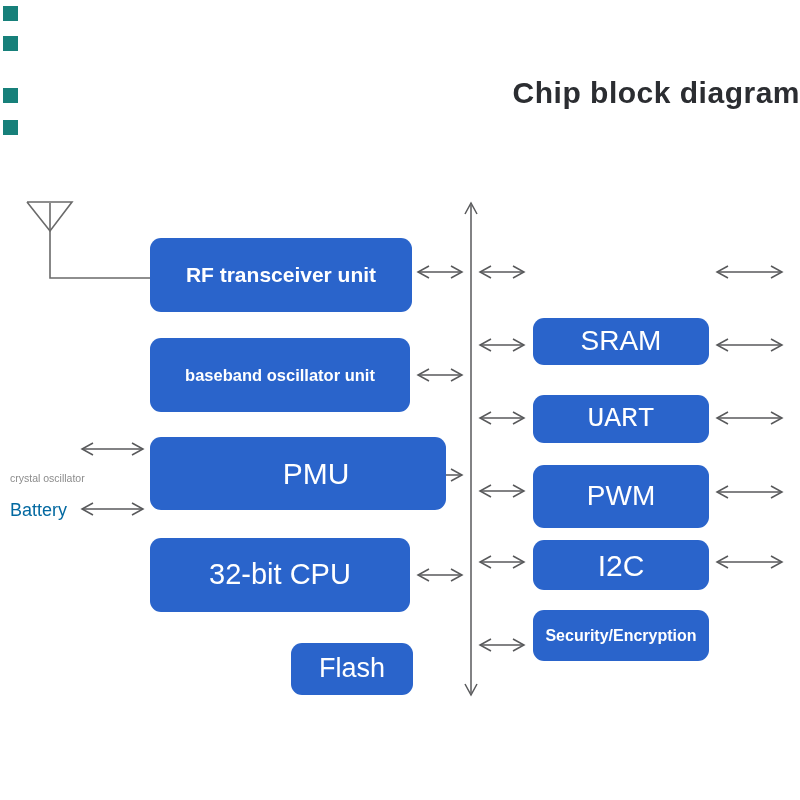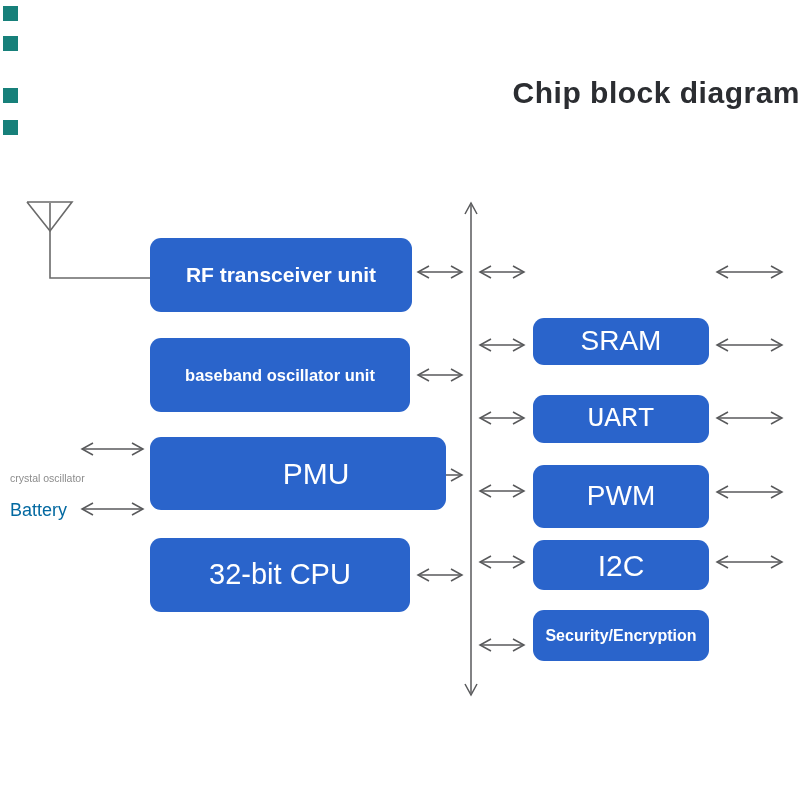--- a/index.html
+++ b/index.html
@@ -139,20 +139,21 @@
     </g>
   </svg>
 
   <div class="side-label lbl-small" style="left:10px;top:444px;margin-top:28px;">crystal oscillator</div>
   <div class="side-label lbl-battery" style="left:10px;top:500px;">Battery</div>
 
   <div class="box" style="left:150px;top:238px;width:262px;height:74px;font-size:21px;font-weight:700;">RF transceiver unit</div>
   <div class="box" style="left:150px;top:338px;width:260px;height:74px;font-size:16.5px;font-weight:700;">baseband oscillator unit</div>
   <div class="box" style="left:150px;top:437px;width:260px;height:73px;font-size:30px;padding-left:36px;">PMU</div>
   <div class="box" style="left:150px;top:538px;width:260px;height:74px;font-size:29px;">32-bit CPU</div>
+  <div class="box" style="left:291px;top:643px;width:122px;height:52px;font-size:27px;">Flash</div>
 
   <div class="box" style="left:533px;top:318px;width:176px;height:47px;font-size:28px;">SRAM</div>
   <div class="box" style="left:533px;top:395px;width:176px;height:48px;font-size:28px;font-family:Liberation Mono, monospace;">UART</div>
   <div class="box" style="left:533px;top:465px;width:176px;height:63px;font-size:28px;">PWM</div>
   <div class="box" style="left:533px;top:540px;width:176px;height:50px;font-size:30px;">I2C</div>
   <div class="box" style="left:533px;top:610px;width:176px;height:51px;font-size:16px;font-weight:700;">Security/Encryption</div>
 
 </div>
 
 </body></html>

